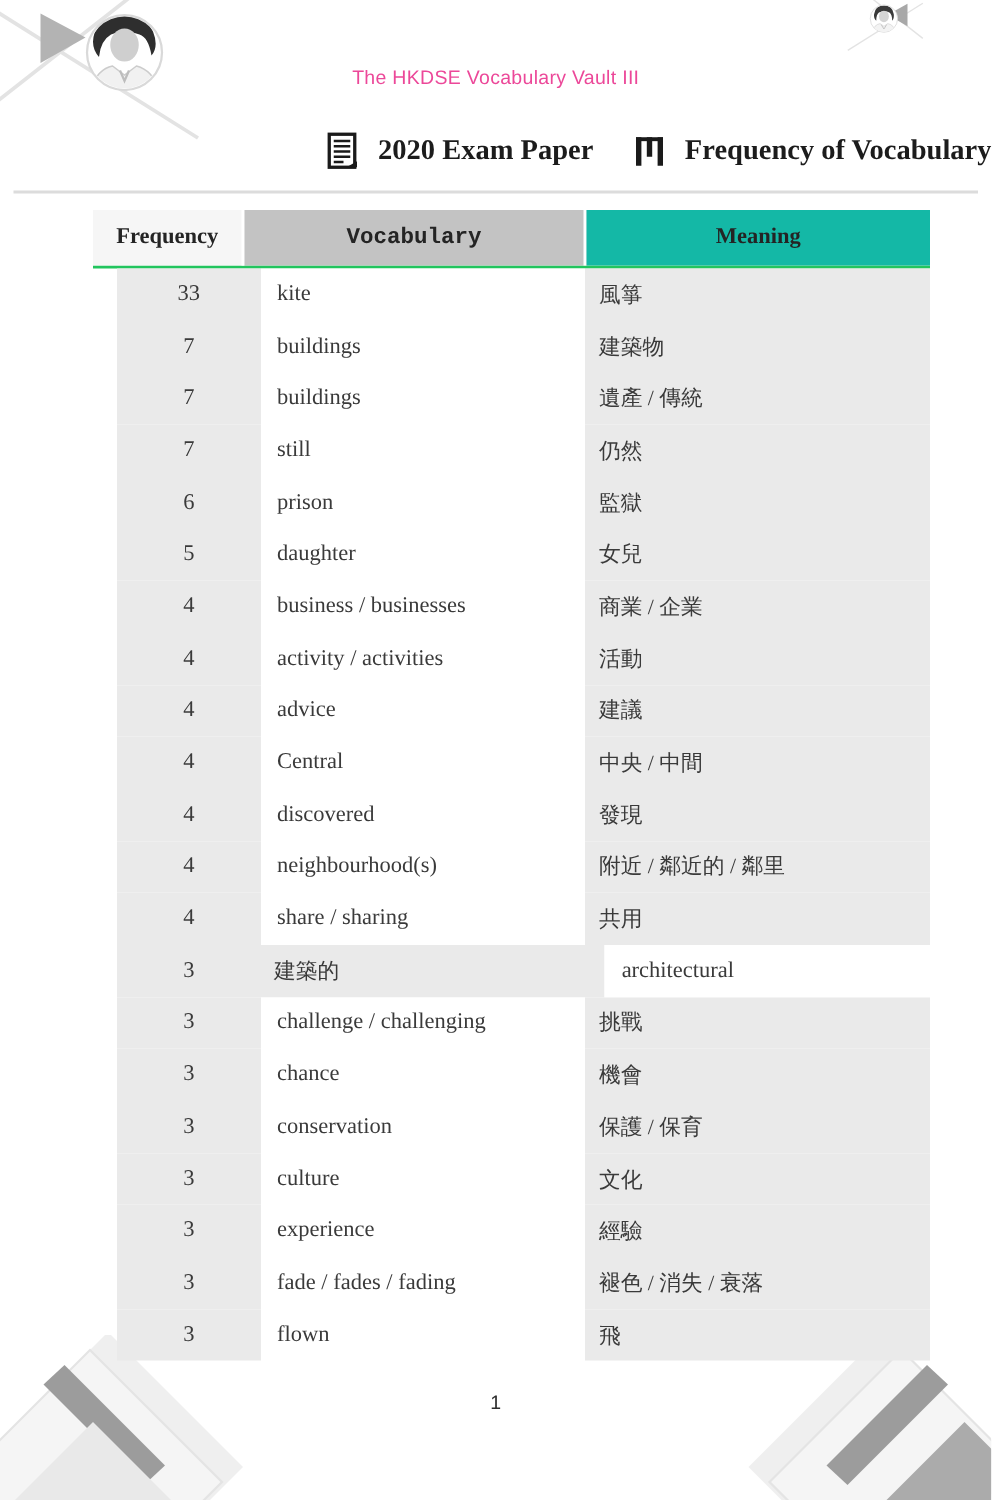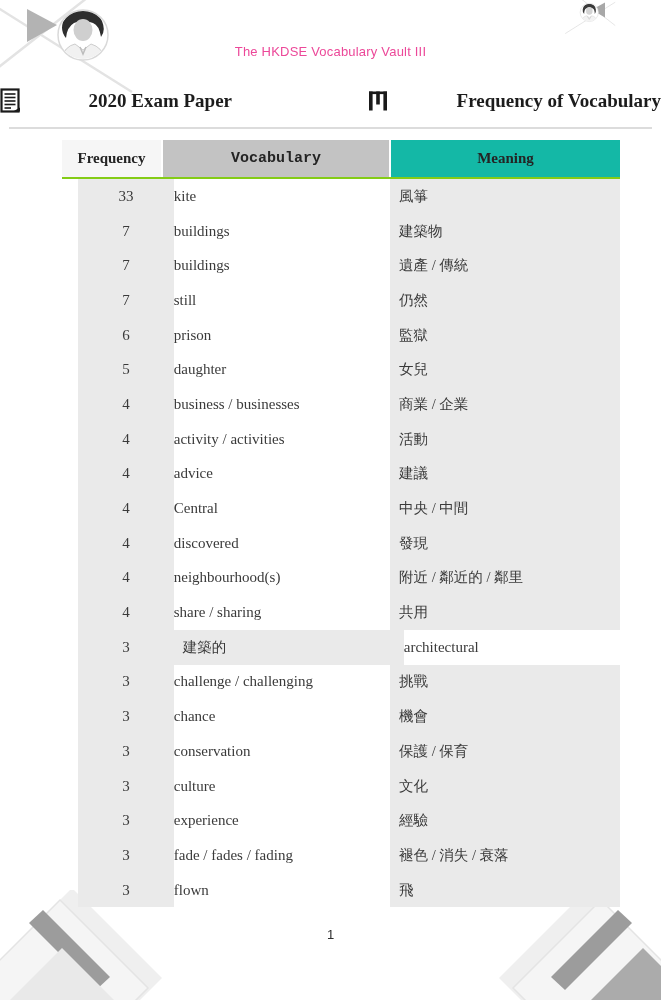--- a/index.html
+++ b/index.html
@@ -19,53 +19,53 @@
   .corner.br{bottom:0;right:0;}
   
   .top-title{
     position:absolute;top:44px;left:0;width:100%;
     text-align:center;
     font-family:"Liberation Sans", sans-serif;
     font-size:13px;color:#ec4899;letter-spacing:.2px;
   }
   .main-title{
     position:absolute;top:88px;left:0;width:100%;
-    display:flex;align-items:center;justify-content:space-between;
+    display:flex;align-items:center;justify-content:flex-end;
     font-size:19px;font-weight:bold;color:#1c1c1c;
     gap:0;
   }
   .main-title .ttl-icon{display:inline-flex;margin:0 13px 0 0;}
   .main-title .ttl-text{white-space:nowrap;}
   .main-title .spacer{width:26px;}
   .title-divider{
     position:absolute;top:127px;left:9px;width:643px;height:2px;
     background:#dcdcdc;
   }
   
   .vocab-table{
     position:absolute;left:62px;top:140px;width:558px;
   }
-  .thead{display:flex;height:37px;border-bottom:2px solid #84cc16;}
+  .thead{display:flex;height:37px;border-bottom:2px solid #22c55e;}
   .th{
     box-sizing:border-box;
     display:flex;align-items:center;justify-content:center;
     font-weight:bold;font-size:15px;color:#242424;
   }
   .th.c1{width:101px;background:#f6f6f6;border-right:2px solid #ffffff;}
   .th.c2{width:228px;background:#c3c3c3;border-right:2px solid #ffffff;font-family:Liberation Mono, monospace;}
   .th.c3{width:229px;background:#14b8a6;}
   .tbody{display:block;margin-left:16px;}
   .tr{display:flex;height:34.7px;}
   .td{
     box-sizing:border-box;
     display:flex;align-items:center;
     font-size:15px;color:#3a3a3a;
   }
   .td.c1{width:101px;background:#eaeaea;justify-content:center;}
-  .td.c2{width:228px;background:#ffffff;}
+  .td.c2{width:228px;background:#ffffff;padding-left:11px;}
   .td.c3{width:242px;background:#eaeaea;padding-left:9px;font-size:14.5px;}
   
   .page-number{
     position:absolute;top:927px;left:0;width:100%;
     text-align:center;
     font-family:"Liberation Sans", sans-serif;
     font-size:13px;color:#2e2e2e;
   }
 </style>
 </head>

